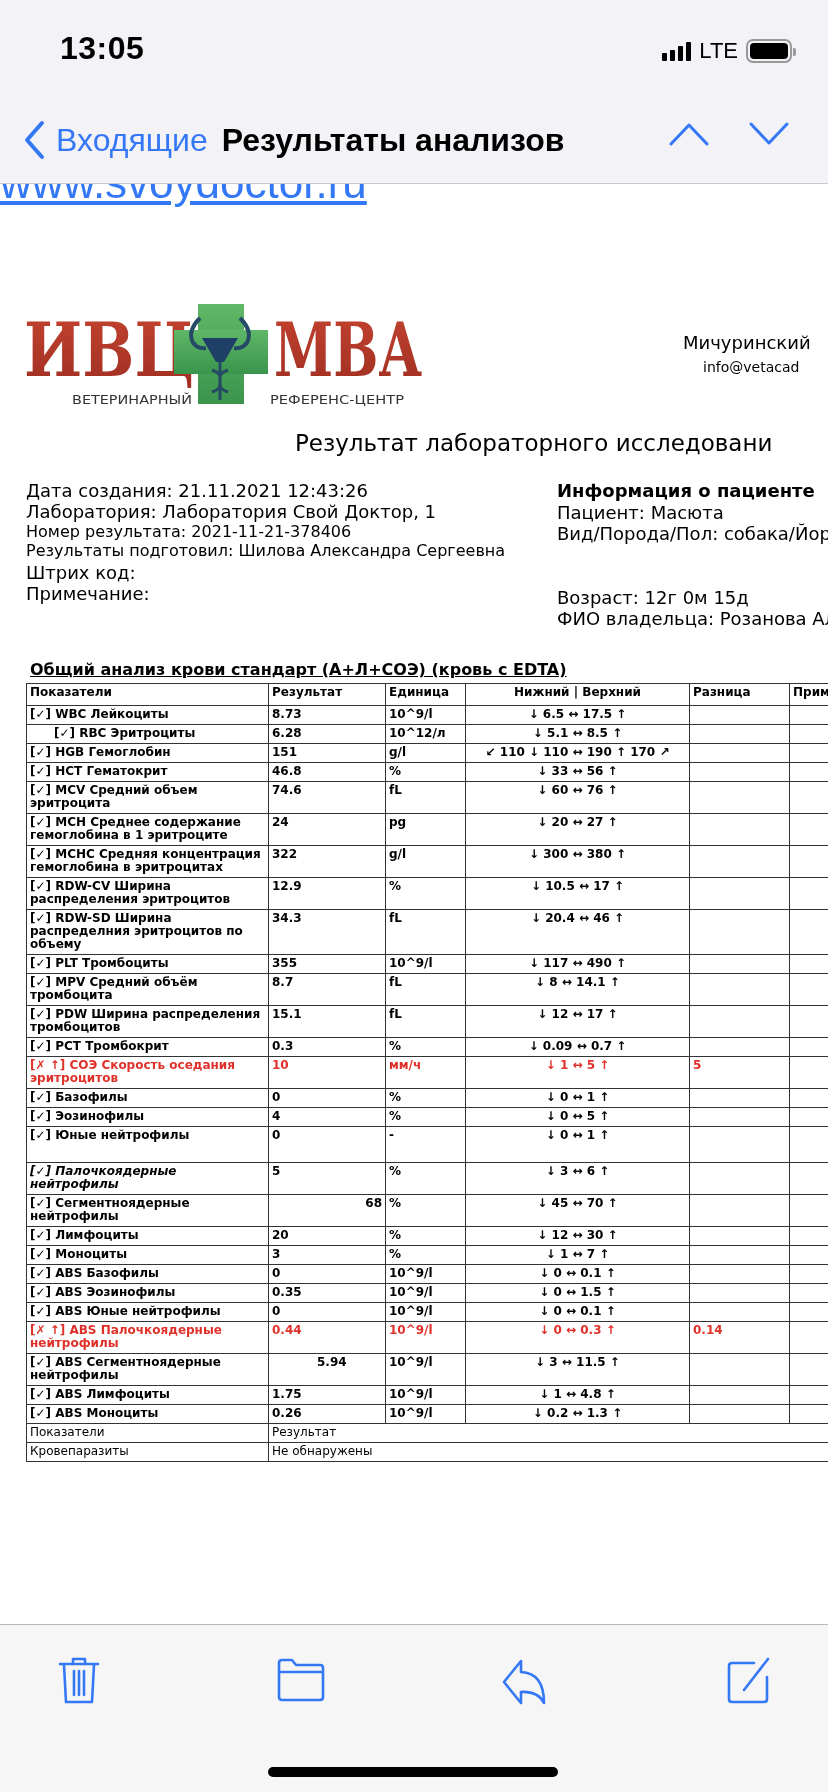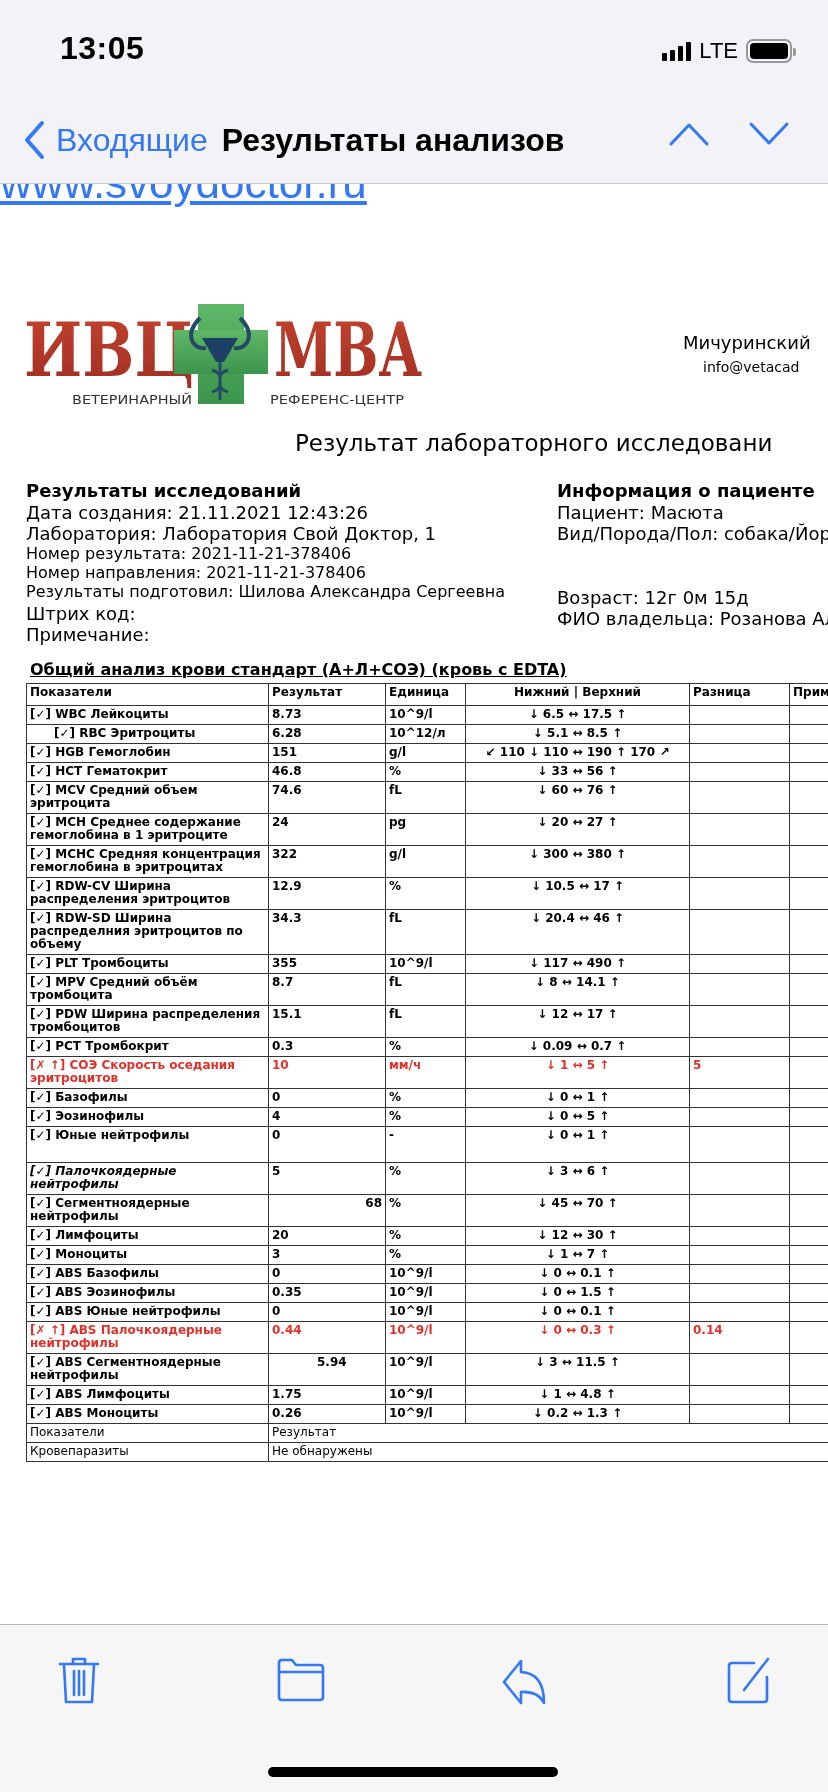--- a/index.html
+++ b/index.html
@@ -82,25 +82,23 @@
     <text x="250" y="72" font-family="DejaVu Serif, serif" font-weight="bold" font-size="74" fill="url(#redg)" textLength="148" lengthAdjust="spacingAndGlyphs" id="lg-right">МВА</text>
     <text x="48" y="100" font-family="DejaVu Sans, sans-serif" font-size="13" fill="#333" textLength="120" lengthAdjust="spacingAndGlyphs" id="lg-subl">ВЕТЕРИНАРНЫЙ</text>
     <text x="246" y="100" font-family="DejaVu Sans, sans-serif" font-size="13" fill="#333" textLength="134" lengthAdjust="spacingAndGlyphs" id="lg-subr">РЕФЕРЕНС-ЦЕНТР</text>
   </svg>
 
   <div class="address">Мичуринский</div>
   <div class="email">info@vetacad</div>
   <div class="doc-title">Результат лабораторного исследовани</div>
 
   <div class="info-left">
-    <div class="info-h">Результаты исследований</div>
     <div class="info-l">Дата создания: 21.11.2021 12:43:26</div>
     <div class="info-l">Лаборатория: Лаборатория Свой Доктор, 1</div>
     <div class="info-s">Номер результата: 2021-11-21-378406</div>
-    <div class="info-s">Номер направления: 2021-11-21-378406</div>
     <div class="info-s" style="margin-bottom:2px">Результаты подготовил: Шилова Александра Сергеевна</div>
     <div class="info-l">Штрих код:</div>
     <div class="info-l">Примечание:</div>
   </div>
 
   <div class="info-right">
     <div class="info-h">Информация о пациенте</div>
     <div class="info-l">Пациент: Масюта</div>
     <div class="info-l">Вид/Порода/Пол: собака/Йорк</div>
     <div style="height:43px"></div>

